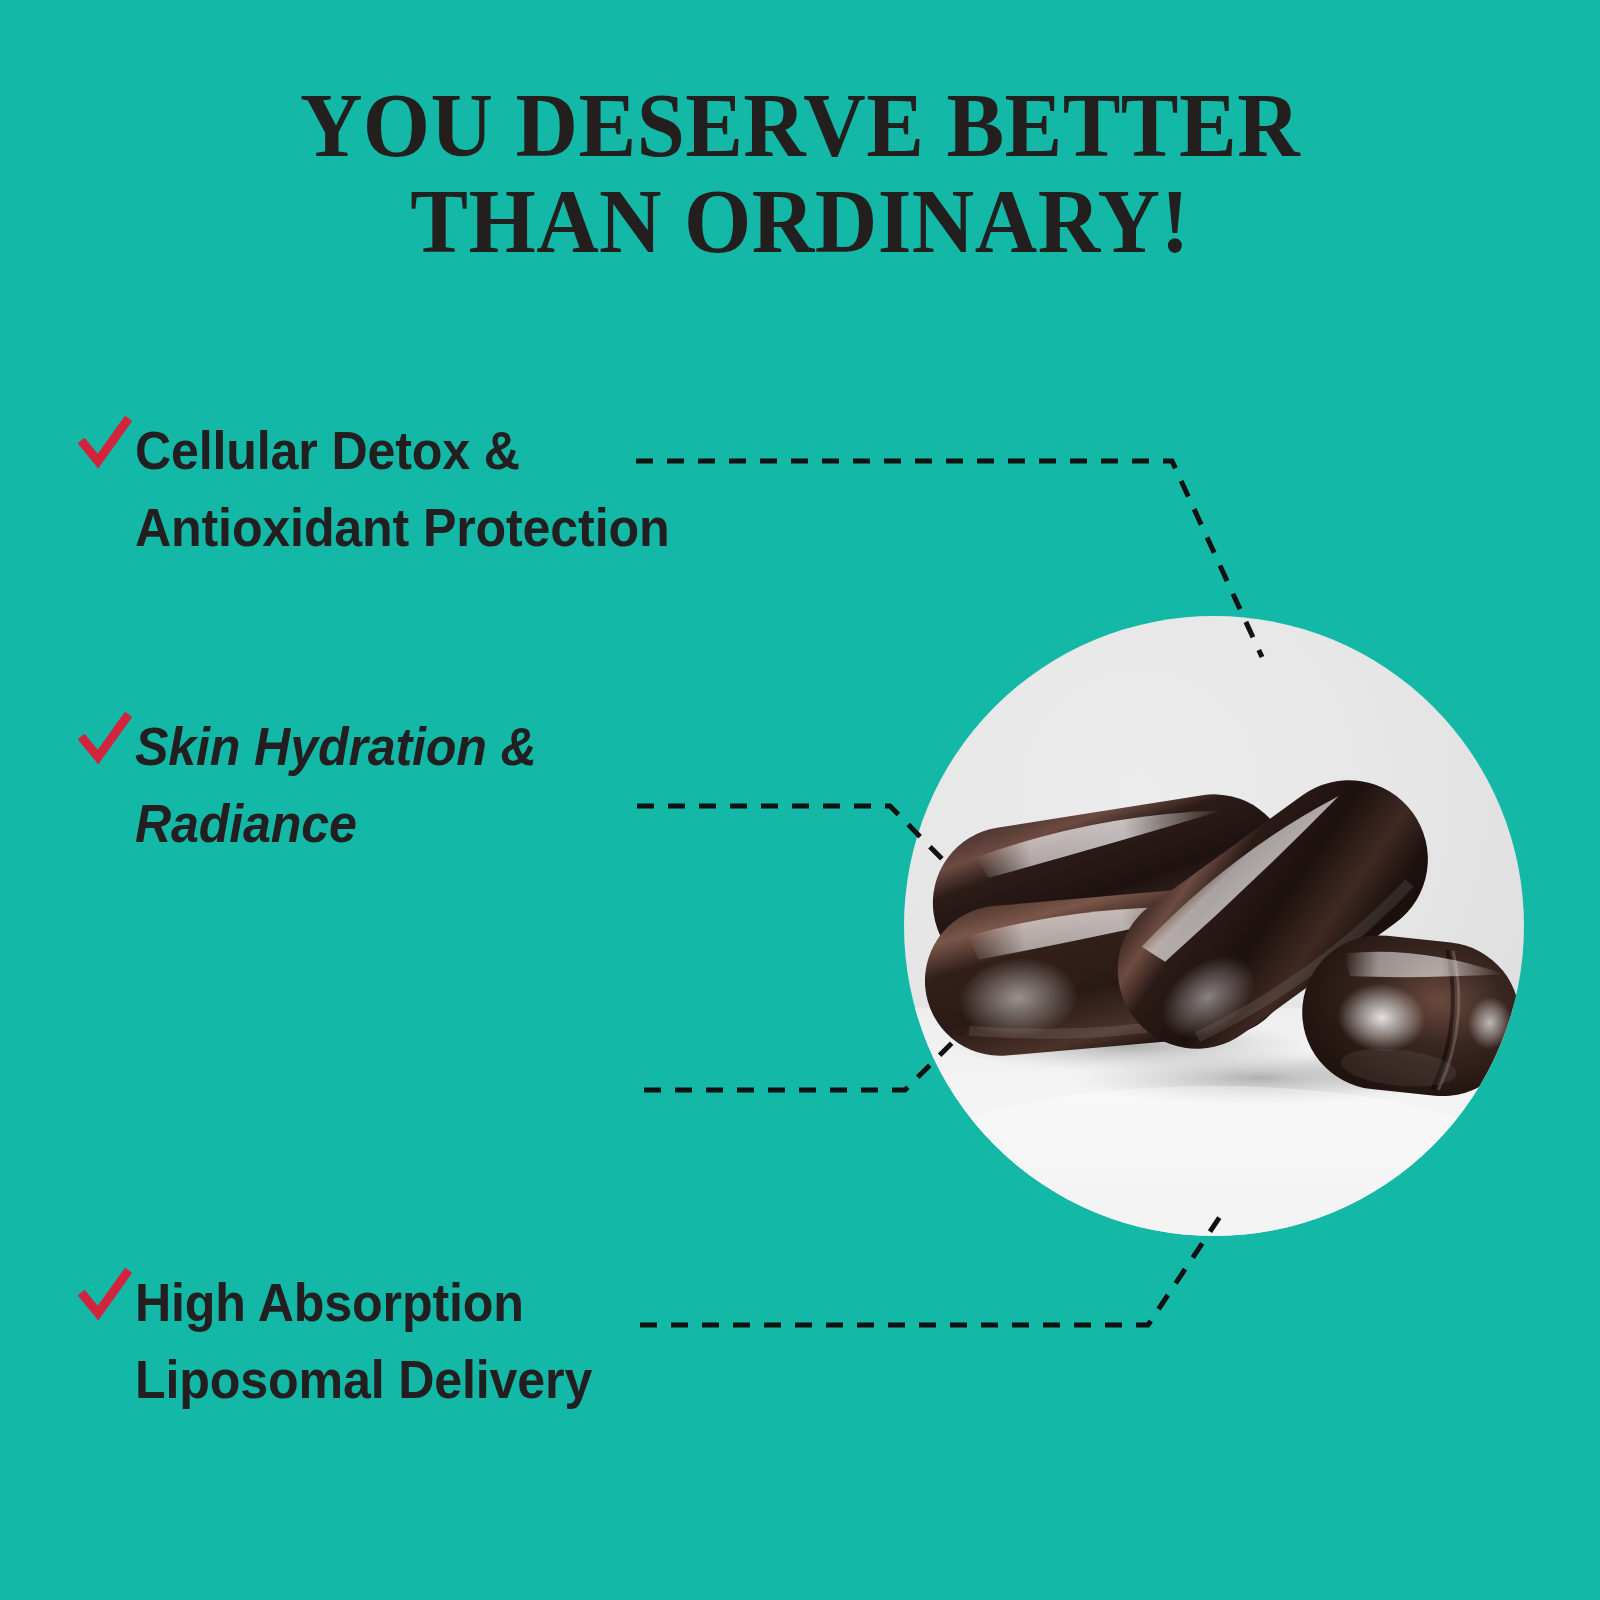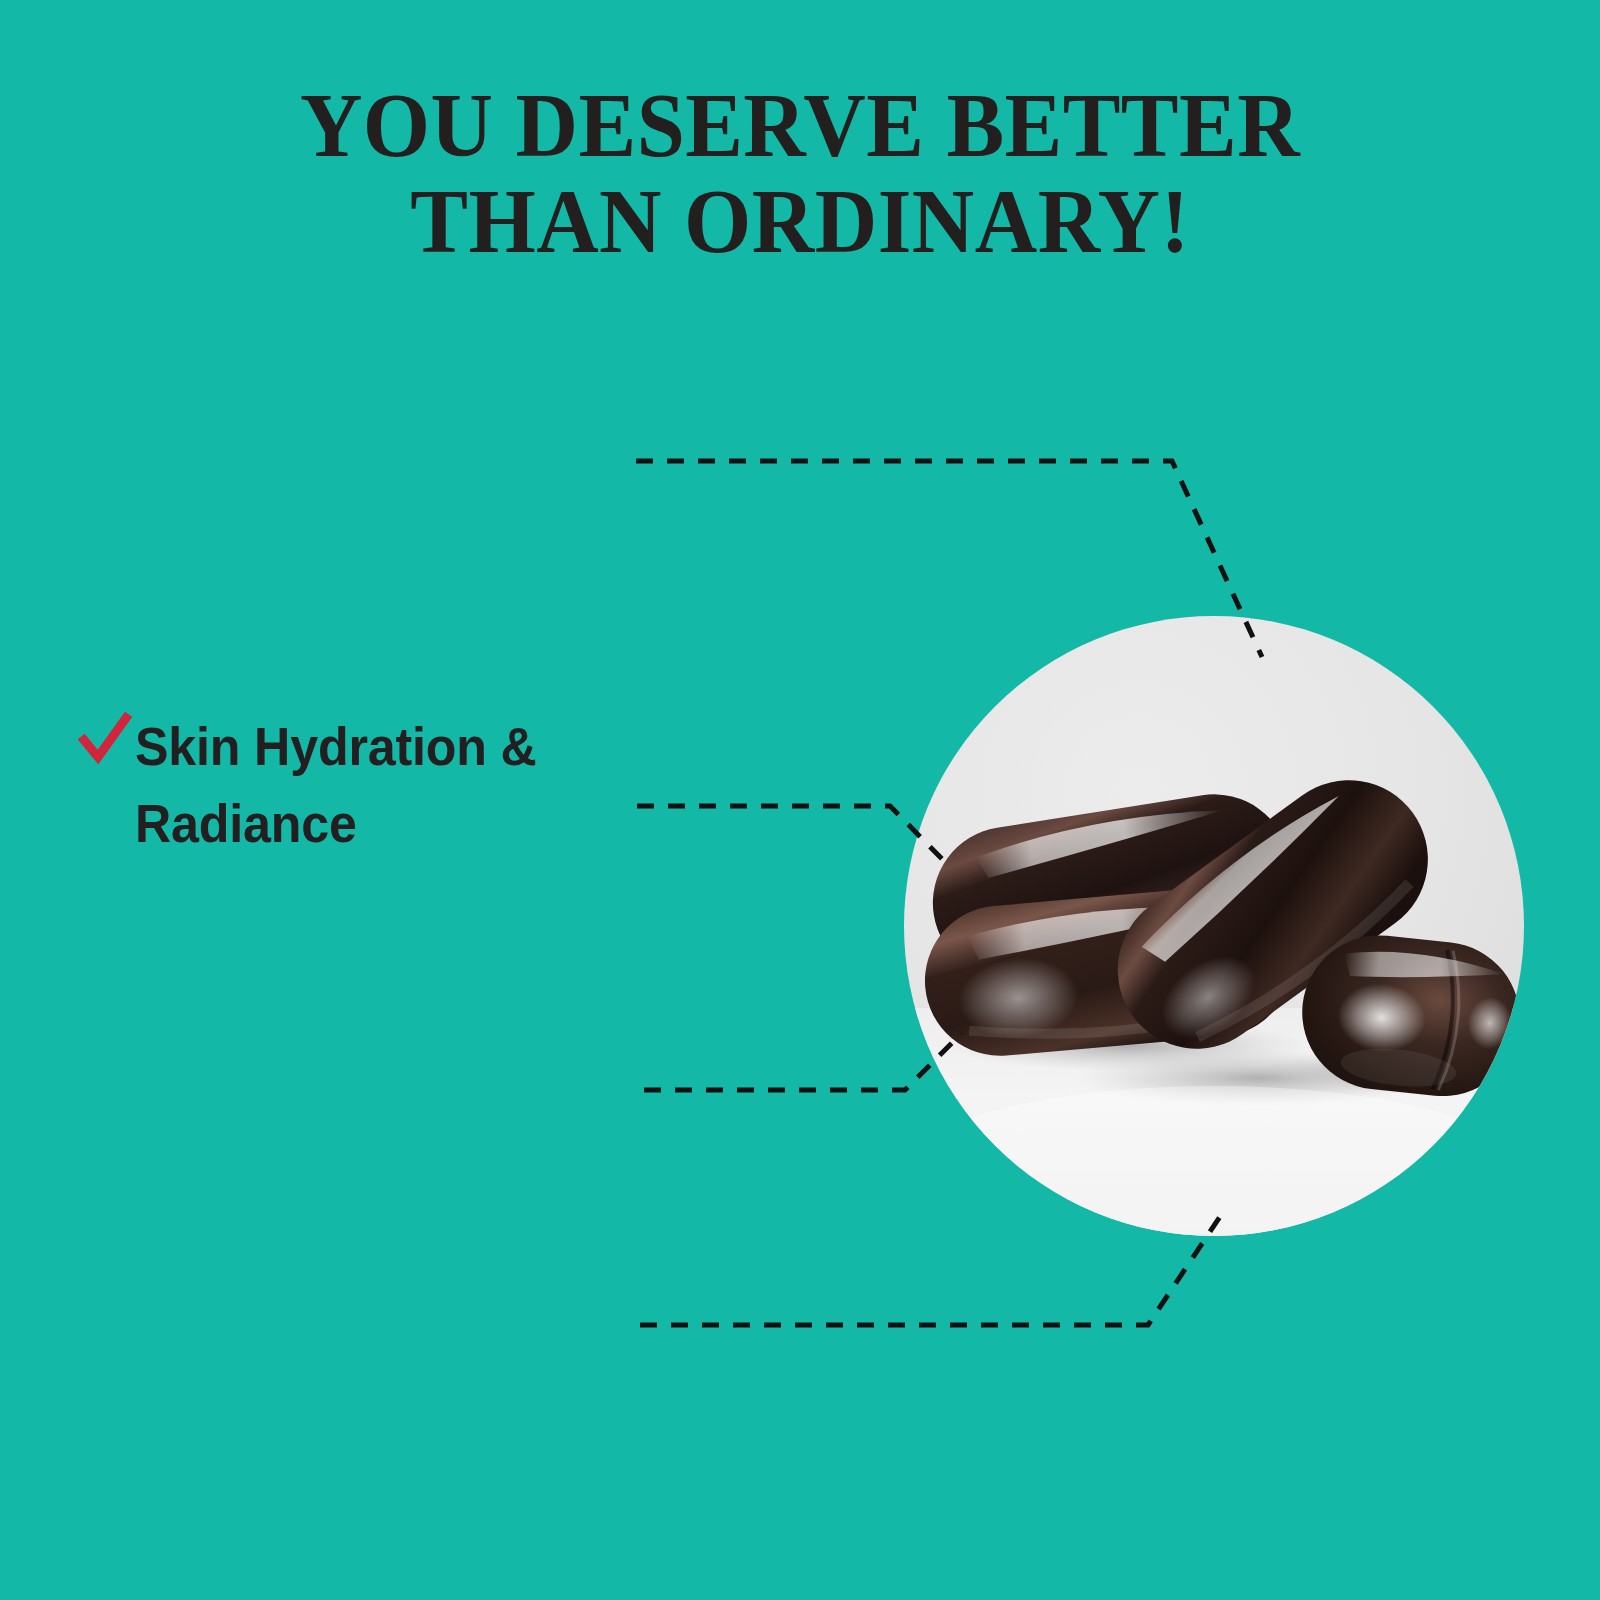--- a/index.html
+++ b/index.html
@@ -57,21 +57,21 @@
     font-size: 54px;
     line-height: 1.42;
     color: #231f20;
     letter-spacing: -0.2px;
     transform: scaleX(0.93);
     transform-origin: 0 0;
   }
   .bullet .btext .l2 { display: block; }
 
   #bullet-1 { left: 78px; top: 412px; width: 800px; }
-  #bullet-2 { left: 78px; top: 708px; width: 800px; }
+  #bullet-2 { left: 78px; top: 708px; width: 800px; font-style: italic; }
   #bullet-3 { left: 78px; top: 988px; width: 800px; }
   #bullet-4 { left: 78px; top: 1264px; width: 800px; }
 
   
   #connectors {
     position: absolute;
     left: 0; top: 0;
     width: 1600px; height: 1600px;
     pointer-events: none;
   }
@@ -210,32 +210,50 @@
 
         <ellipse cx="478" cy="404" rx="44" ry="34" fill="url(#dot)" opacity="0.9"></ellipse>
         <ellipse cx="586" cy="398" rx="22" ry="26" fill="url(#dot)" opacity="0.7"></ellipse>
         <ellipse cx="500" cy="452" rx="58" ry="18" fill="#ffffff" opacity="0.07"></ellipse>
       </g>
 
       <ellipse cx="310" cy="560" rx="320" ry="90" fill="#ffffff" opacity="0.35"></ellipse>
     </svg>
   </div>
 
+  <div class="bullet" id="bullet-1">
+    <svg class="check" viewBox="0 0 54 56">
+      <path d="M 6 28 L 20 45 L 48 6" fill="none" stroke="#d2243c" stroke-width="9" stroke-linecap="square" stroke-linejoin="miter"></path>
+    </svg>
+    <span class="btext">
+      <span>Cellular Detox &amp;</span>
+      <span class="l2">Antioxidant Protection</span>
+    </span>
+  </div>
 
   <div class="bullet" id="bullet-2">
     <svg class="check" viewBox="0 0 54 56">
       <path d="M 6 28 L 20 45 L 48 6" fill="none" stroke="#d2243c" stroke-width="9" stroke-linecap="square" stroke-linejoin="miter"></path>
     </svg>
     <span class="btext">
       <span>Skin Hydration &amp;</span>
       <span class="l2">Radiance</span>
     </span>
   </div>
 
 
+  <div class="bullet" id="bullet-4">
+    <svg class="check" viewBox="0 0 54 56">
+      <path d="M 6 28 L 20 45 L 48 6" fill="none" stroke="#d2243c" stroke-width="9" stroke-linecap="square" stroke-linejoin="miter"></path>
+    </svg>
+    <span class="btext">
+      <span>High Absorption</span>
+      <span class="l2">Liposomal Delivery</span>
+    </span>
+  </div>
 
   <svg id="connectors" viewBox="0 0 1600 1600">
     <path class="conn" d="M 636 461 L 1172 461 L 1262 657"></path>
     <path class="conn" d="M 637 806 L 890 806 L 947 864"></path>
     <path class="conn" d="M 644 1090 L 905 1090 L 962 1033"></path>
     <path class="conn" d="M 640 1325 L 1148 1325 L 1227 1206"></path>
   </svg>
 
 </div>
 

